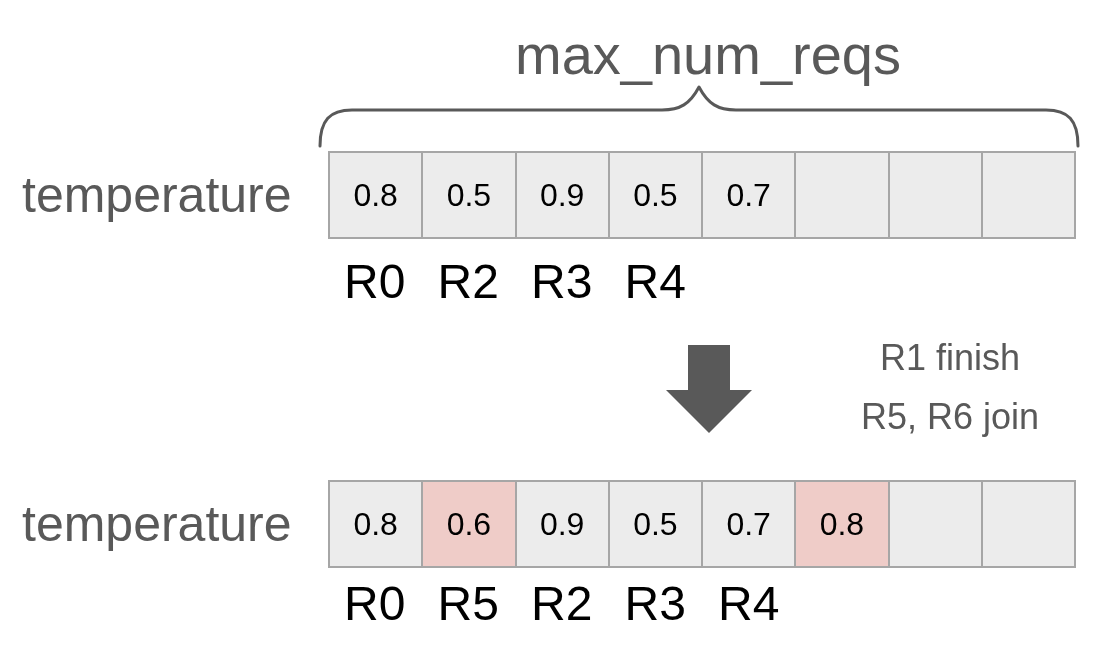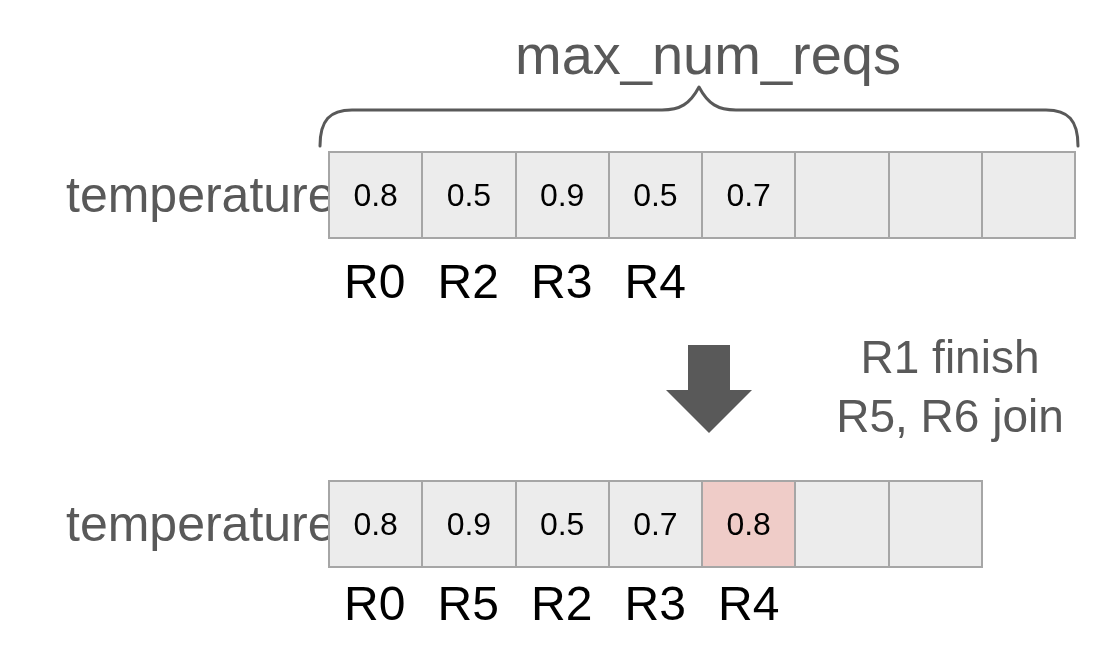--- a/index.html
+++ b/index.html
@@ -31,21 +31,20 @@
     stroke-width: 3;
     stroke-linecap: round;
     stroke-linejoin: round;
   }
 
   .row-label {
     left: 22px; width: 290px; height: 88px;
     line-height: 88px;
     font-size: 50px; color: var(--gray-text);
     white-space: nowrap;
-    margin-left: 44px;
   }
   .row-label.before { top: 151px; }
   .row-label.after  { top: 480px; }
 
   .array-row { left: 328px; display: flex; }
   .array-row.before { top: 151px; }
   .array-row.after  { top: 480px; }
 
   .cell {
     width: 95.25px; height: 88px;
@@ -70,21 +69,21 @@
     color: var(--black-text);
     white-space: nowrap;
   }
 
   .arrow-svg { left: 666px; top: 345px; width: 86px; height: 88px; }
   .arrow-shape { fill: var(--arrow); }
 
   .transition-text {
     left: 798px; top: 328px; width: 304px;
     text-align: center;
-    font-size: 46px;
+    font-size: 36px;
     line-height: 59px;
     color: var(--gray-text);
     white-space: nowrap;
   }
 </style>
 </head>
 <body>
 
 <div>
 
@@ -123,20 +122,21 @@
 
   <div class="abs transition-text">
     <div>R1 finish</div>
     <div>R5, R6 join</div>
   </div>
 
   <div class="abs row-label after">temperature</div>
 
   <div class="abs array-row after">
     <div class="cell">0.8</div>
+    <div class="cell highlight">0.6</div>
     <div class="cell">0.9</div>
     <div class="cell">0.5</div>
     <div class="cell">0.7</div>
     <div class="cell highlight">0.8</div>
     <div class="cell"></div>
     <div class="cell"></div>
   </div>
 
   <div class="abs labels-row after">
     <div class="req-label">R0</div>

